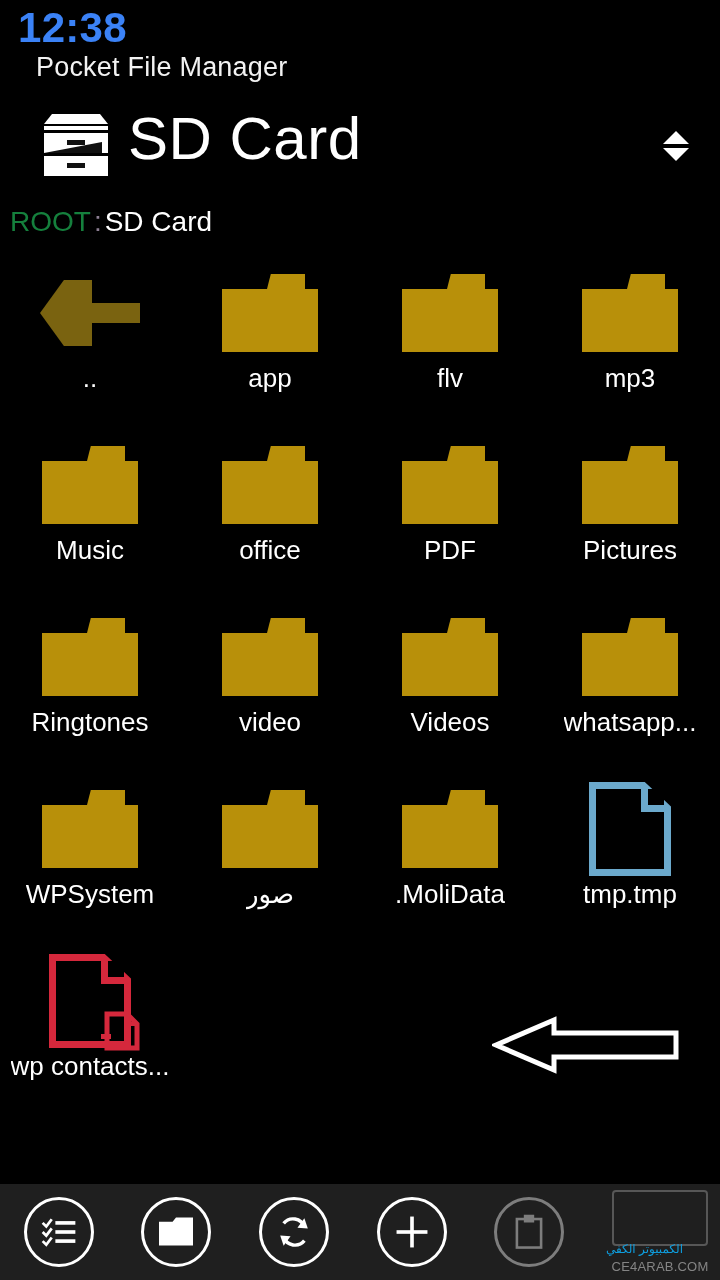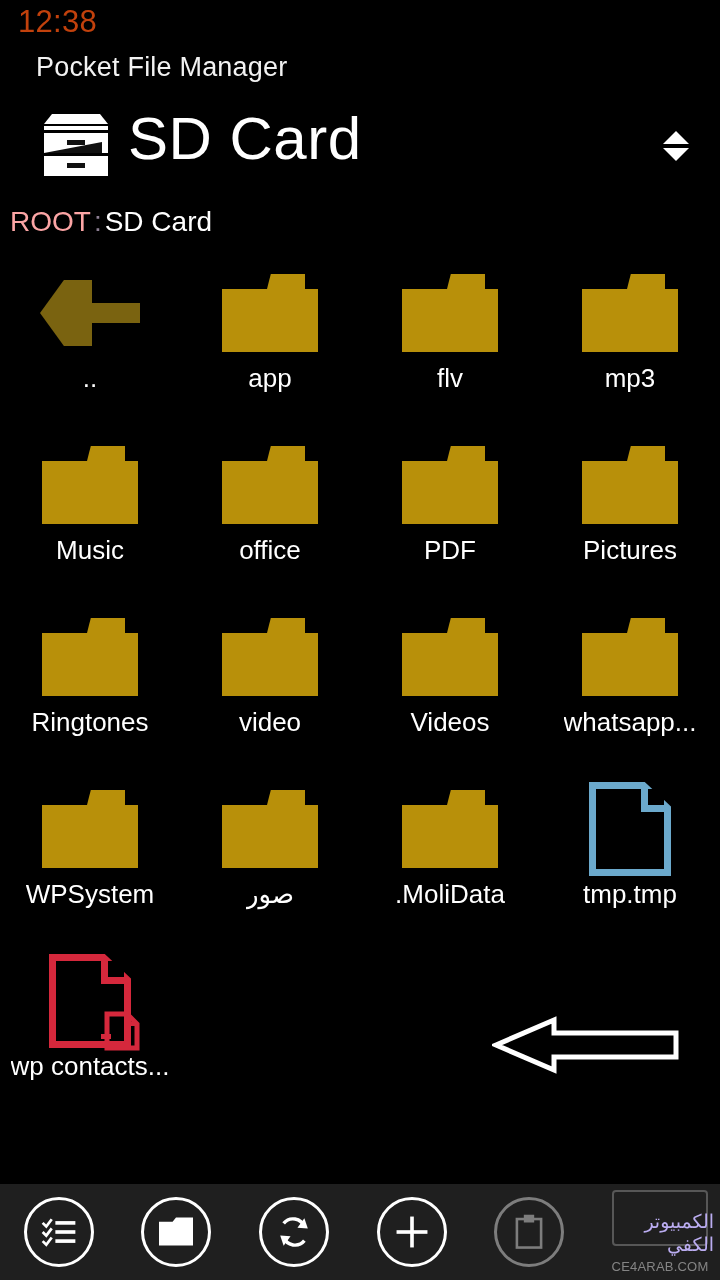--- a/index.html
+++ b/index.html
@@ -8,21 +8,21 @@
     background:#000;
     font-family:"Liberation Sans", sans-serif;
     overflow:hidden;
   }
   #screen { position:relative; width:720px; height:1280px; background:#000; }
 
   
   .statusbar { position:absolute; left:0; top:0; width:720px; height:46px; }
   .status-clock {
     position:absolute; left:18px; top:4px;
-    color:#c2410c; font-size:31px; font-weight:400; letter-spacing:0.3px;
+    color:#3b82f6; font-size:42px; font-weight:700; letter-spacing:0.3px;
   }
 
   
   .app-title {
     position:absolute; left:36px; top:52px;
     color:#f2f2f2; font-size:27px; font-weight:400; letter-spacing:0.2px;text-align:center;
   }
 
   
   .page-header { position:absolute; left:0; top:104px; width:720px; height:86px; }
@@ -43,21 +43,21 @@
   .tri-down {
     width:0; height:0; border-left:13px solid transparent; border-right:13px solid transparent;
     border-top:13px solid #ffffff;
   }
 
   
   .breadcrumb {
     position:absolute; left:10px; top:206px; width:700px; height:40px;
     font-size:28px; font-weight:400; white-space:nowrap;
   }
-  .crumb-root { color:#fca5a5; }
+  .crumb-root { color:#15803d; }
   .crumb-sep  { color:#8d7f93; padding:0 3px; }
   .crumb-cur  { color:#ffffff; }
 
   
   .grid {
     position:absolute; left:0; top:262px; width:720px;
     display:grid;
     grid-template-columns:repeat(4, 180px);
     grid-auto-rows:172px;
   }
@@ -138,22 +138,22 @@
   
   .watermark {
     position:absolute; right:6px; bottom:2px; width:108px; height:92px;
     opacity:0.95;
   }
   .wm-frame {
     position:absolute; left:6px; top:4px; width:96px; height:56px;
     border:2px solid #5a5a5a; border-radius:4px;
   }
   .wm-ar {
-    position:absolute; left:0; bottom:22px; width:108px; text-align:right;
-    color:#c4b5fd; font-size:19px; direction:rtl;
+    position:absolute; left:0; bottom:22px; width:108px; text-align:left;
+    color:#0ea5e9; font-size:12px; direction:rtl;
   }
   .wm-url {
     position:absolute; left:0; bottom:4px; width:108px; text-align:center;
     color:#8a8a8a; font-size:13px; letter-spacing:0.2px;
   }
 </style>
 </head>
 <body>
 
 <div id="screen">

